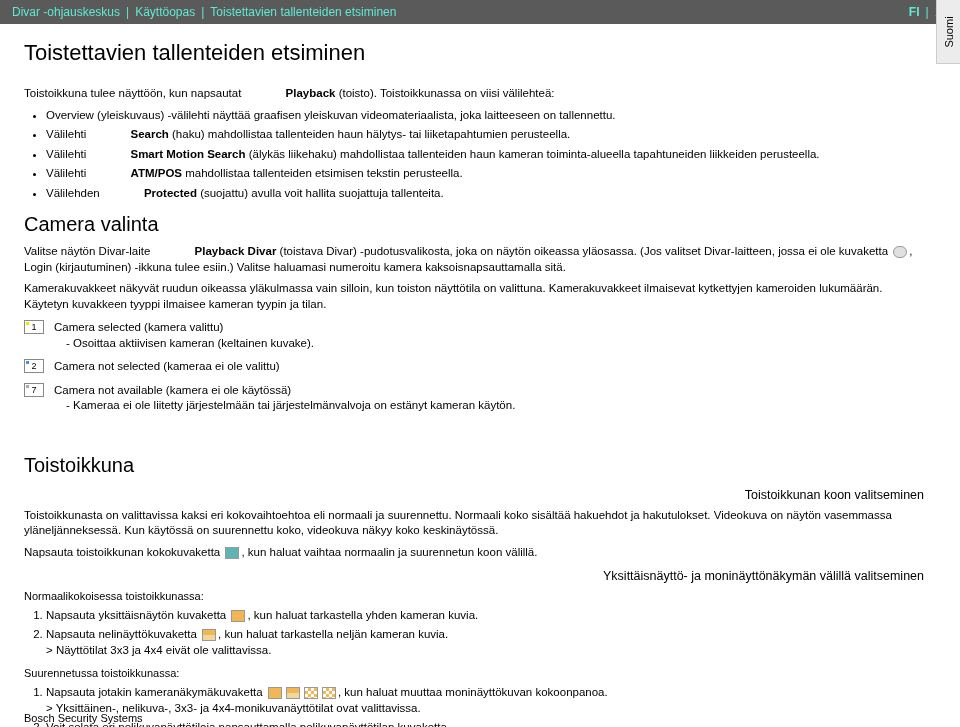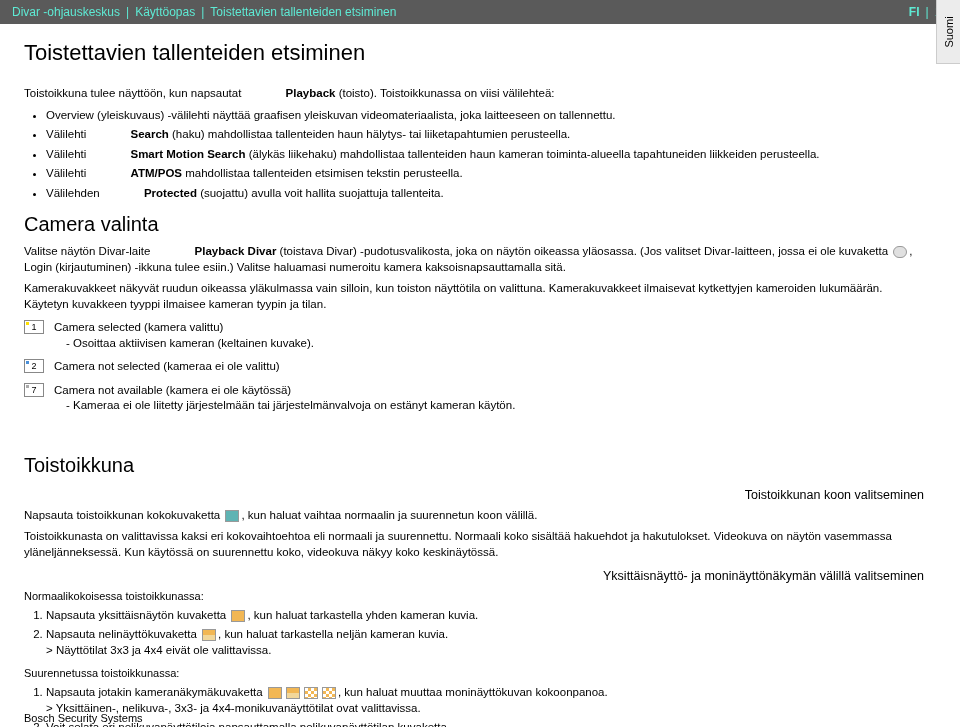--- a/index.html
+++ b/index.html
@@ -109,24 +109,24 @@
           <span>Camera not available (kamera ei ole käytössä)</span>
           <div class="cam-sub">- <span>Kameraa ei ole liitetty järjestelmään tai järjestelmänvalvoja on estänyt kameran käytön.</span></div>
         </div>
       </div>
     </div>
 
     <div class="col">
       <h2>Toistoikkuna</h2>
 
       <h3>Toistoikkunan koon valitseminen</h3>
+      <p>Toistoikkunasta on valittavissa kaksi eri kokovaihtoehtoa eli normaali ja suurennettu. Normaali koko sisältää hakuehdot ja hakutulokset. Videokuva on näytön vasemmassa yläneljänneksessä. Kun käytössä on suurennettu koko, videokuva näkyy koko keskinäytössä.</p>
       <p>
         <span>Napsauta toistoikkunan kokokuvaketta </span><span class="icon-sq ic-teal"></span><span>, kun haluat vaihtaa normaalin ja suurennetun koon välillä.</span>
       </p>
-      <p>Toistoikkunasta on valittavissa kaksi eri kokovaihtoehtoa eli normaali ja suurennettu. Normaali koko sisältää hakuehdot ja hakutulokset. Videokuva on näytön vasemmassa yläneljänneksessä. Kun käytössä on suurennettu koko, videokuva näkyy koko keskinäytössä.</p>
 
       <h3>Yksittäisnäyttö- ja moninäyttönäkymän välillä valitseminen</h3>
       <div class="subline">Normaalikokoisessa toistoikkunassa:</div>
       <ol class="nums">
         <li>Napsauta yksittäisnäytön kuvaketta <span class="icon-sq ic-orange"></span>, kun haluat tarkastella yhden kameran kuvia.</li>
         <li>Napsauta nelinäyttökuvaketta <span class="icon-sq ic-orange2"></span>, kun haluat tarkastella neljän kameran kuvia.<br><span>&gt; Näyttötilat 3x3 ja 4x4 eivät ole valittavissa.</span></li>
       </ol>
 
       <div class="subline">Suurennetussa toistoikkunassa:</div>
       <ol class="nums">

